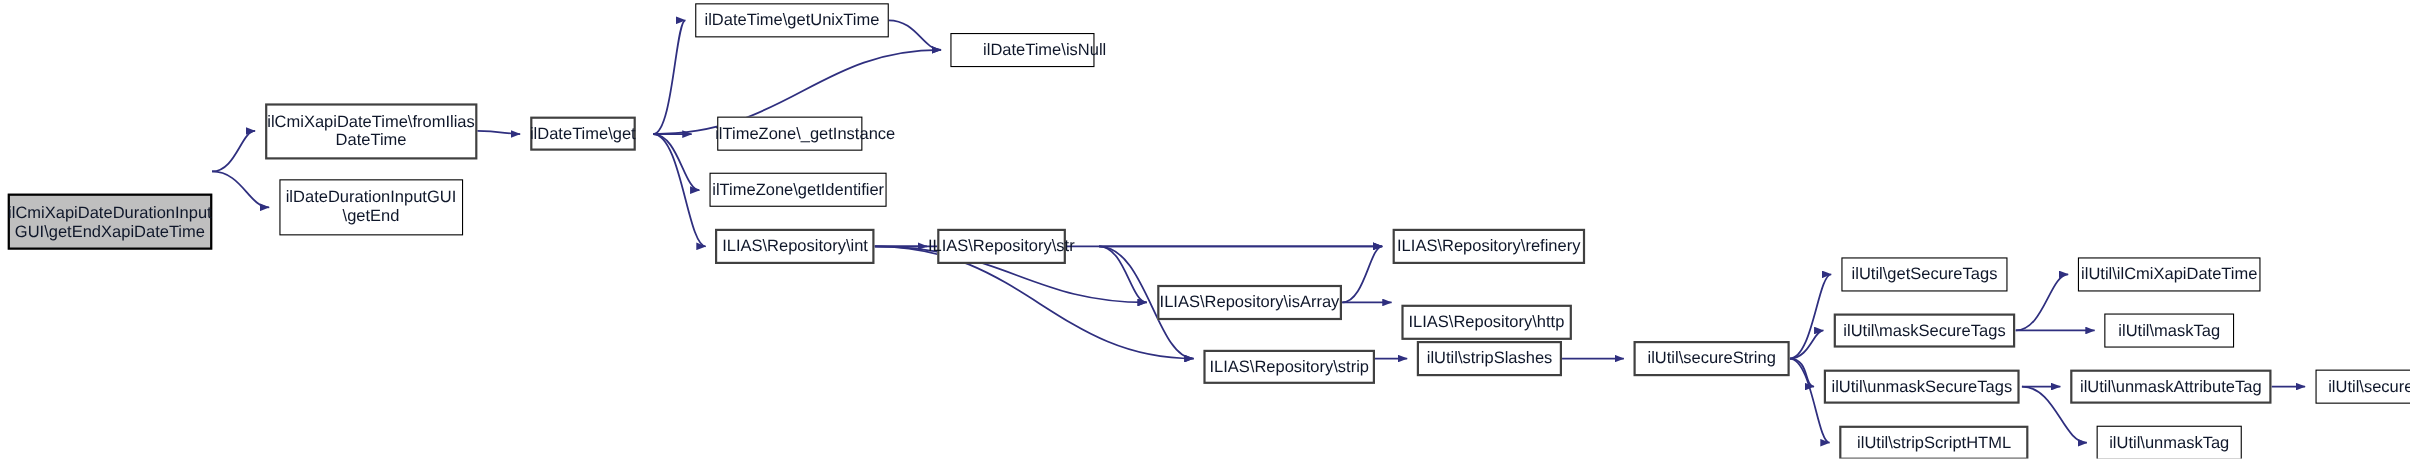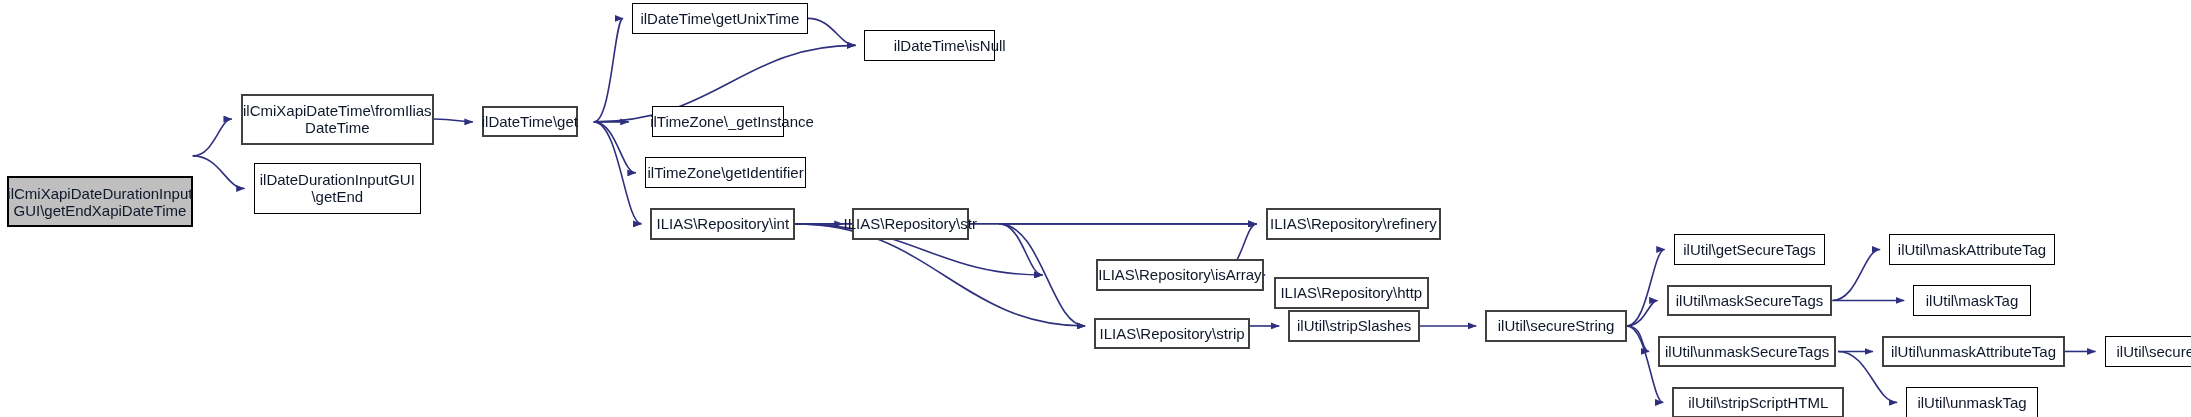--- a/index.html
+++ b/index.html
@@ -100,28 +100,28 @@
       <div class="node" style="left: 253.68px; top: 162.979px; width: 167.23px; height: 51.0194px; font-size: 15px;">ilDateDurationInputGUI
 \getEnd</div>
       <div class="node thick" style="left: 481.85px; top: 106.29px; width: 96px; height: 31.1785px; font-size: 15px;">ilDateTime\get</div>
       <div class="node" style="left: 632.074px; top: 2.83441px; width: 175.734px; height: 31.1785px; font-size: 15px;">ilDateTime\getUnixTime</div>
       <div class="node" style="left: 864.495px; top: 29.7613px; width: 130.383px; height: 31.1785px; font-size: 15px; padding-left: 44px;">ilDateTime\isNull</div>
       <div class="node" style="left: 652px; top: 106.29px; width: 132px; height: 31.1785px; font-size: 15px; padding-left: 32px;">ilTimeZone\_getInstance</div>
       <div class="node" style="left: 644.829px; top: 157.31px; width: 161.561px; height: 31.1785px; font-size: 15px;">ilTimeZone\getIdentifier</div>
       <div class="node thick" style="left: 650.497px; top: 208.329px; width: 144.555px; height: 31.1785px; font-size: 15px;">ILIAS\Repository\int</div>
       <div class="node thick" style="left: 851.741px; top: 208.329px; width: 117px; height: 31.1785px; font-size: 15px;">ILIAS\Repository\str</div>
       <div class="node thick" style="left: 1265.56px; top: 208.329px; width: 175.734px; height: 31.1785px; font-size: 15px;">ILIAS\Repository\refinery</div>
-      <div class="node thick" style="left: 1051.57px; top: 259.349px; width: 168.647px; height: 31.1785px; font-size: 15px; margin-left: 44px;">ILIAS\Repository\isArray</div>
+      <div class="node thick" style="left: 1051.57px; top: 259.349px; width: 168.647px; height: 31.1785px; font-size: 15px;">ILIAS\Repository\isArray</div>
       <div class="node thick" style="left: 1274.07px; top: 259.349px; width: 154.475px; height: 31.1785px; font-size: 15px; margin-top: 18px;">ILIAS\Repository\http</div>
       <div class="node thick" style="left: 1094.08px; top: 318px; width: 155.893px; height: 31.1785px; font-size: 15px;">ILIAS\Repository\strip</div>
       <div class="node thick" style="left: 1288.24px; top: 310.368px; width: 131.8px; height: 31.1785px; font-size: 15px;">ilUtil\stripSlashes</div>
       <div class="node thick" style="left: 1485.23px; top: 310.368px; width: 141.721px; height: 31.1785px; font-size: 15px;">ilUtil\secureString</div>
       <div class="node" style="left: 1673.72px; top: 233.839px; width: 151.641px; height: 31.1785px; font-size: 15px;">ilUtil\getSecureTags</div>
       <div class="node thick" style="left: 1666.63px; top: 284.858px; width: 165.813px; height: 31.1785px; font-size: 15px;">ilUtil\maskSecureTags</div>
       <div class="node thick" style="left: 1658.13px; top: 335.878px; width: 178px; height: 31.1785px; font-size: 15px;">ilUtil\unmaskSecureTags</div>
       <div class="node thick" style="left: 1672.3px; top: 386.897px; width: 172px; height: 31.1785px; font-size: 15px;">ilUtil\stripScriptHTML</div>
-      <div class="node" style="left: 1889.14px; top: 233.839px; width: 165.813px; height: 31.1785px; font-size: 15px;">ilUtil\maskAttributeTag</div>
+      <div class="node" style="left: 1889.14px; top: 233.839px; width: 165.813px; height: 31.1785px; font-size: 15px;">ilUtil\ilCmiXapiDateTime</div>
       <div class="node" style="left: 1913.23px; top: 284.858px; width: 117.628px; height: 31.1785px; font-size: 15px;">ilUtil\maskTag</div>
       <div class="node thick" style="left: 1882.05px; top: 335.878px; width: 182.82px; height: 31.1785px; font-size: 15px;">ilUtil\unmaskAttributeTag</div>
       <div class="node" style="left: 1906.14px; top: 386.897px; width: 131.8px; height: 31.1785px; font-size: 15px;">ilUtil\unmaskTag</div>
       <div class="node" style="left: 2104.55px; top: 335.878px; width: 128.966px; height: 31.1785px; font-size: 15px;">ilUtil\secureLink</div>
     </div>
 </div>
 
 </body></html>

